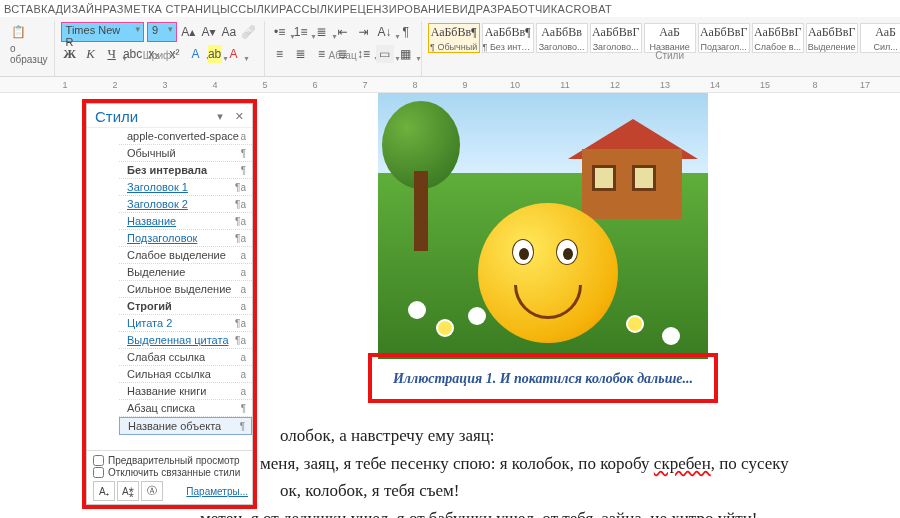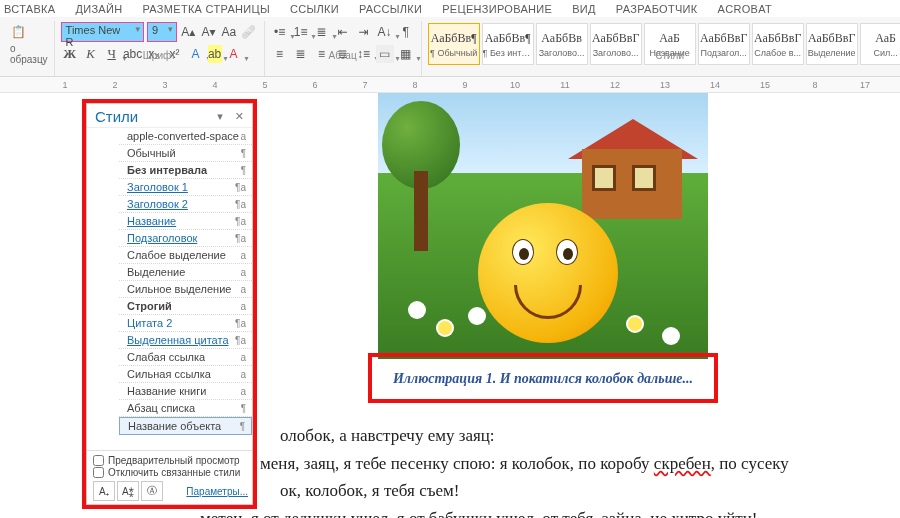--- a/index.html
+++ b/index.html
@@ -8,21 +8,21 @@
     font-size: 11px;
     color: #444;
     background: #fff;
     width: 900px;
     height: 518px;
     overflow: hidden;
     position: relative;
   }
   .tabs {
     display: flex;
-    gap: 20px;
+    gap: 0;
     padding: 3px 4px 2px 4px;
     font-size: 11px;
     color: #5b5b5b;
     letter-spacing: .3px;
   }
   .tabs span { cursor: pointer; }
   .ribbon {
     background: #f6f6f6;
     border-bottom: 1px solid #d9d9d9;
     padding: 4px 4px 0 4px;
@@ -74,21 +74,21 @@
     content:"▾"; position:absolute; right:-6px; bottom:0;
     font-size:8px; color:#888;
   }
   .bold { font-weight: bold; font-family: "Times New Roman", serif; font-size:13px; }
   .italic { font-style: italic; font-family: "Times New Roman", serif; font-size:13px; }
   .under { text-decoration: underline; font-family: "Times New Roman", serif; font-size:13px; }
   .clipboard-txt { font-size: 10px; color: #666; line-height: 11px; }
 
   .gallery { display: flex; gap: 2px; align-items: flex-start; padding-top:2px; }
   .style-tile {
-    width: 52px; height: 42px;
+    width: 52px; height: 30px;
     border: 1px solid #dcdcdc;
     background: #fff;
     display: flex; flex-direction: column;
     align-items: center; justify-content: center;
     font-size: 9px;
     cursor: pointer;
   }
   .style-tile .name {
     font-size: 9px; color: #666; margin-top: 2px;
     white-space: nowrap; overflow: hidden; text-overflow: ellipsis;

